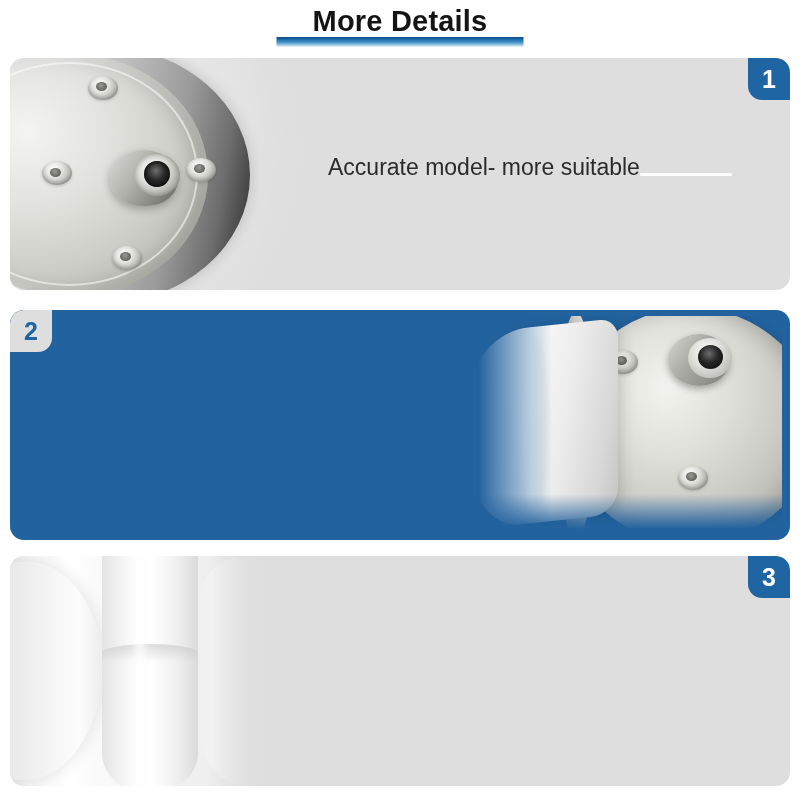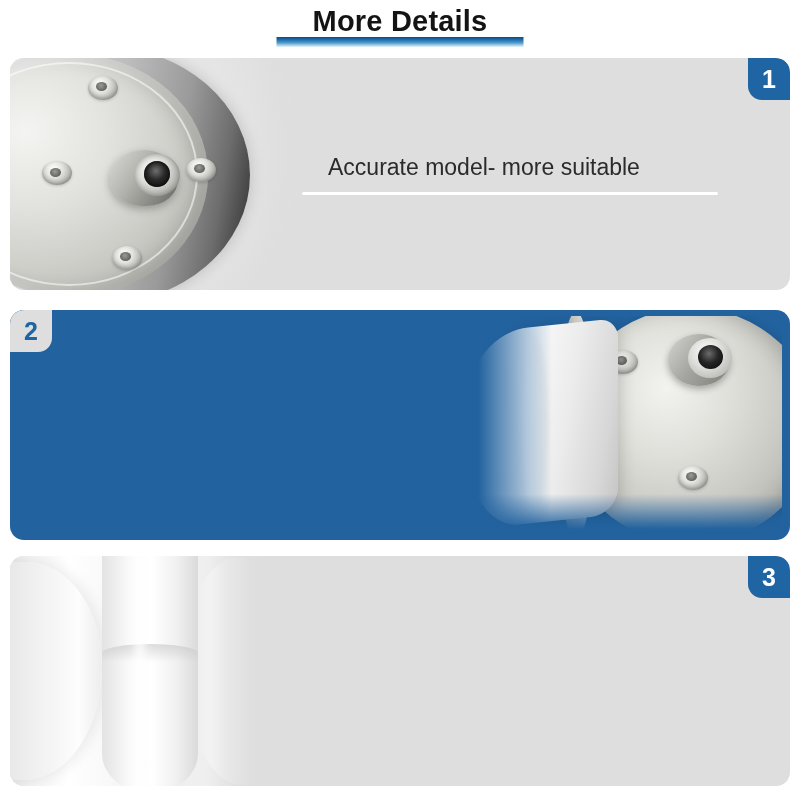--- a/index.html
+++ b/index.html
@@ -94,22 +94,23 @@
     color: #1f65a4;
     border-top-left-radius: 14px;
     border-bottom-right-radius: 14px;
   }
 
   
   .text-col {
     position: absolute;
     z-index: 4;
     display: flex;
-    flex-direction: column;
+    flex-direction: row;
     justify-content: center;
+    align-items: flex-end;
   }
   .line {
     font-size: 23px;
     line-height: 34px;
     white-space: nowrap;
   }
   .line-dark  { color: #2b2b2b; }
 
   .divider {
     height: 3px;

